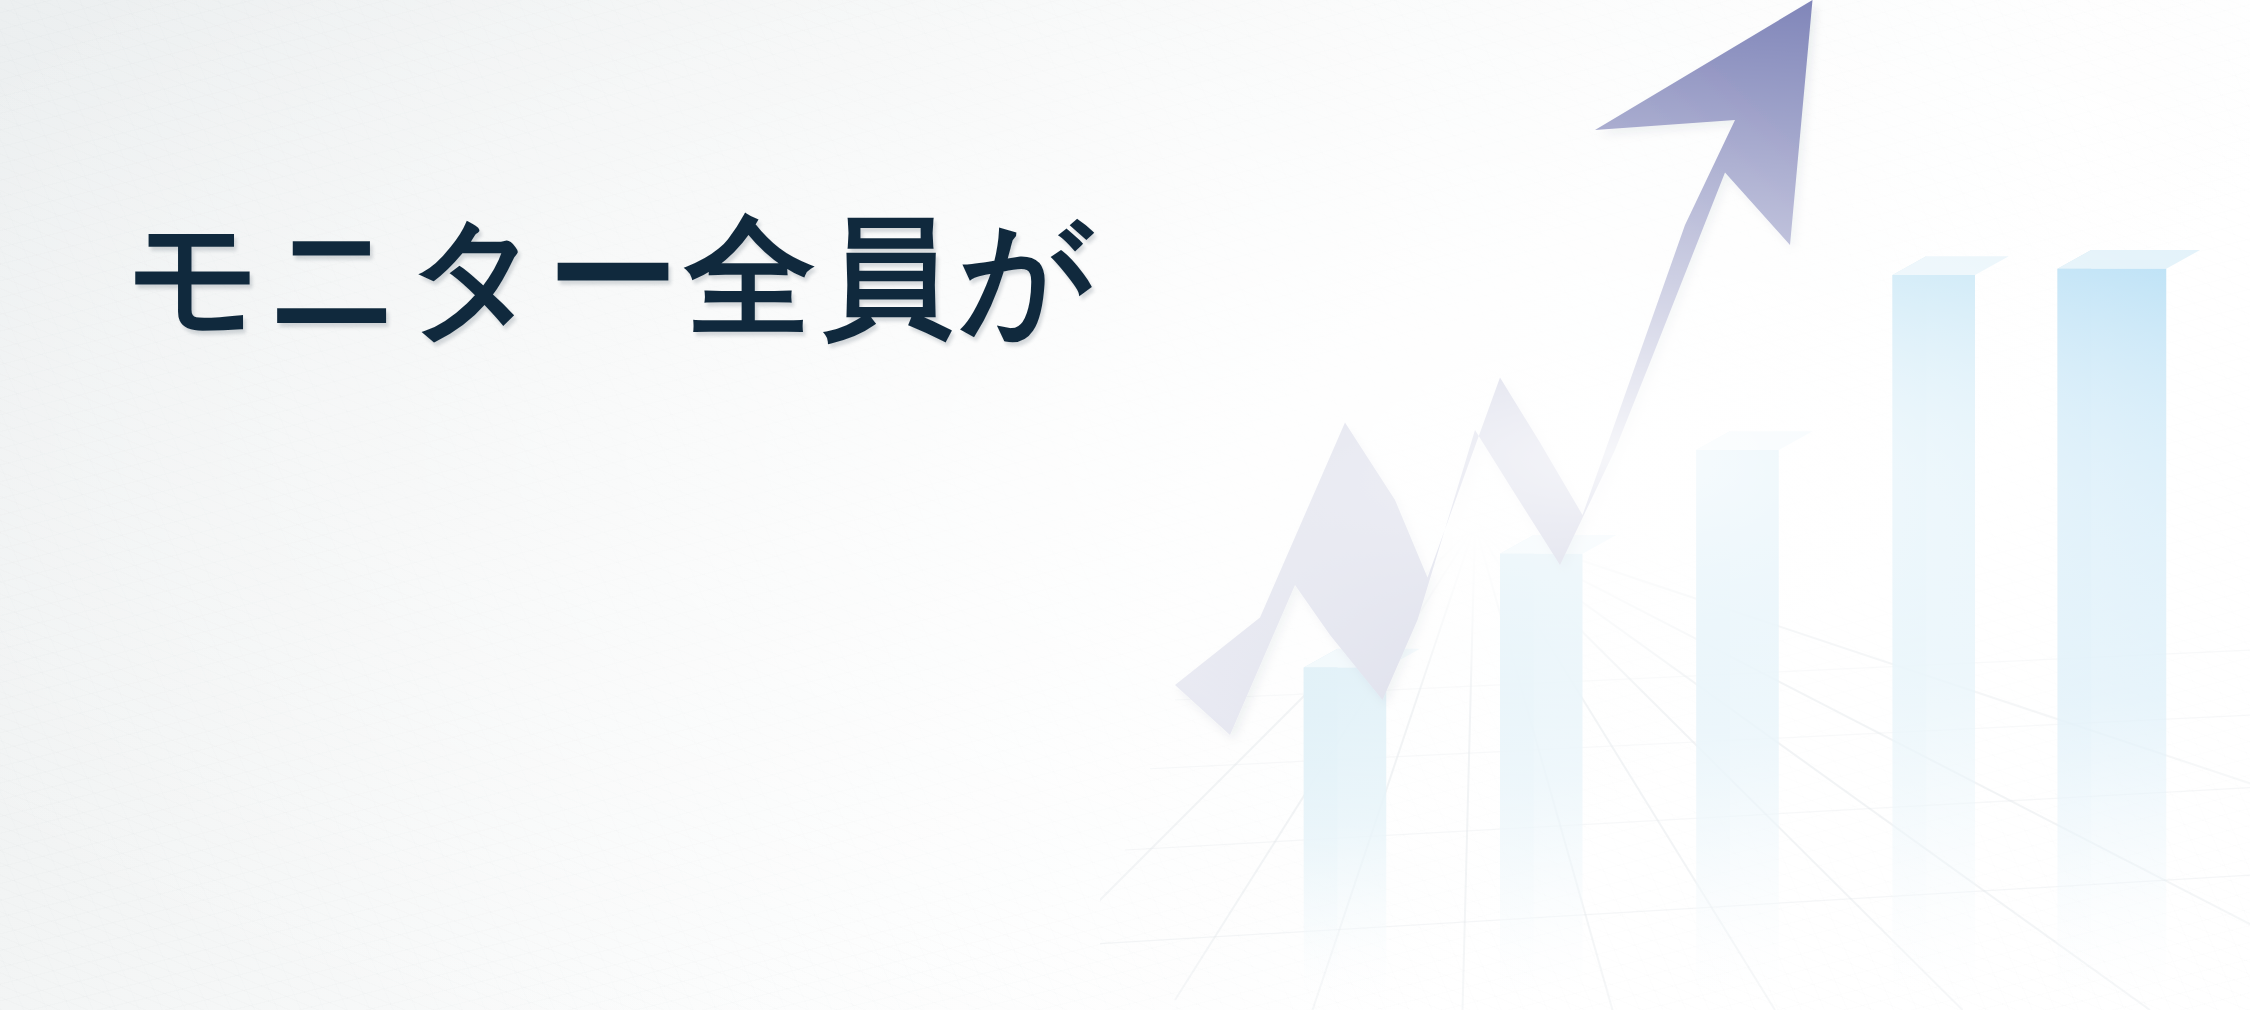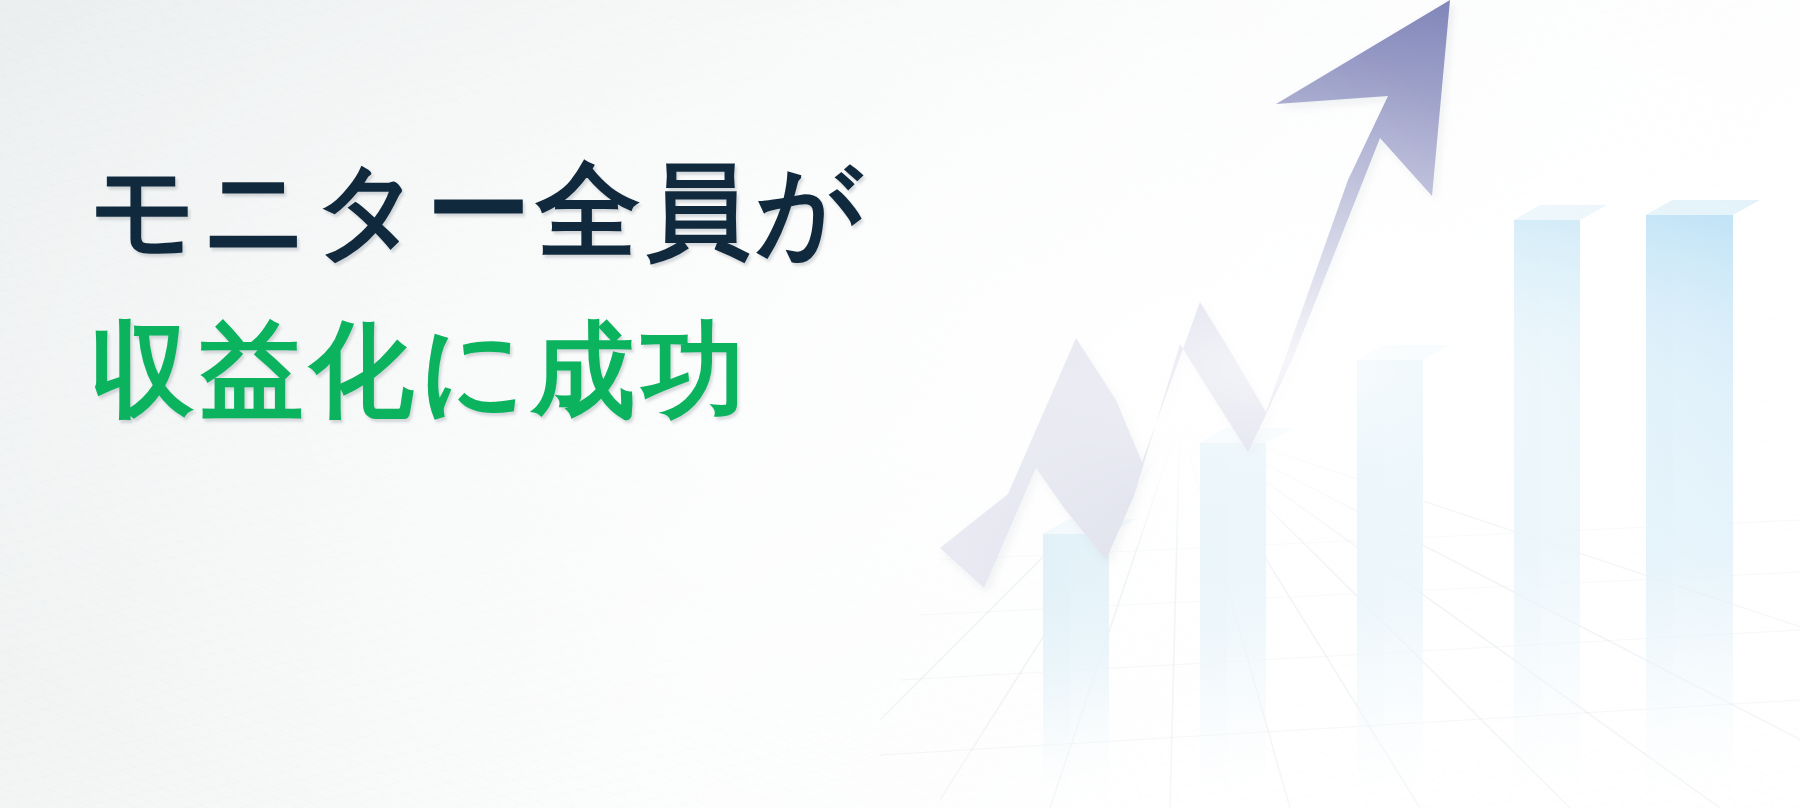--- a/index.html
+++ b/index.html
@@ -51,21 +51,21 @@
     top: 128px;
     width: 960px;
     z-index: 5;
   }
   .line {
     font-size: 104px;
     line-height: 1.5;
     font-weight: 700;
     letter-spacing: .055em;
     white-space: nowrap;
-    margin: 4px;
+    margin: 16px;
     text-shadow: 2px 3px 3px rgba(20,35,55,.16);
   }
   .line-dark { color: #10293d; }
   .line-accent { color: #0bb35f; }
 </style>
 </head>
 <body>
 
 <div class="banner">
 
@@ -205,16 +205,15 @@
                  L 104 588
                  Z"></path>
       </g>
     </svg>
   </div>
 
   <div class="vignette"></div>
 
   <div class="headline">
     <p class="line line-dark">モニター全員が</p>
-    <p class="line line-accent">収益化に成功</p>
   </div>
 
 </div>
 
 </body></html>

